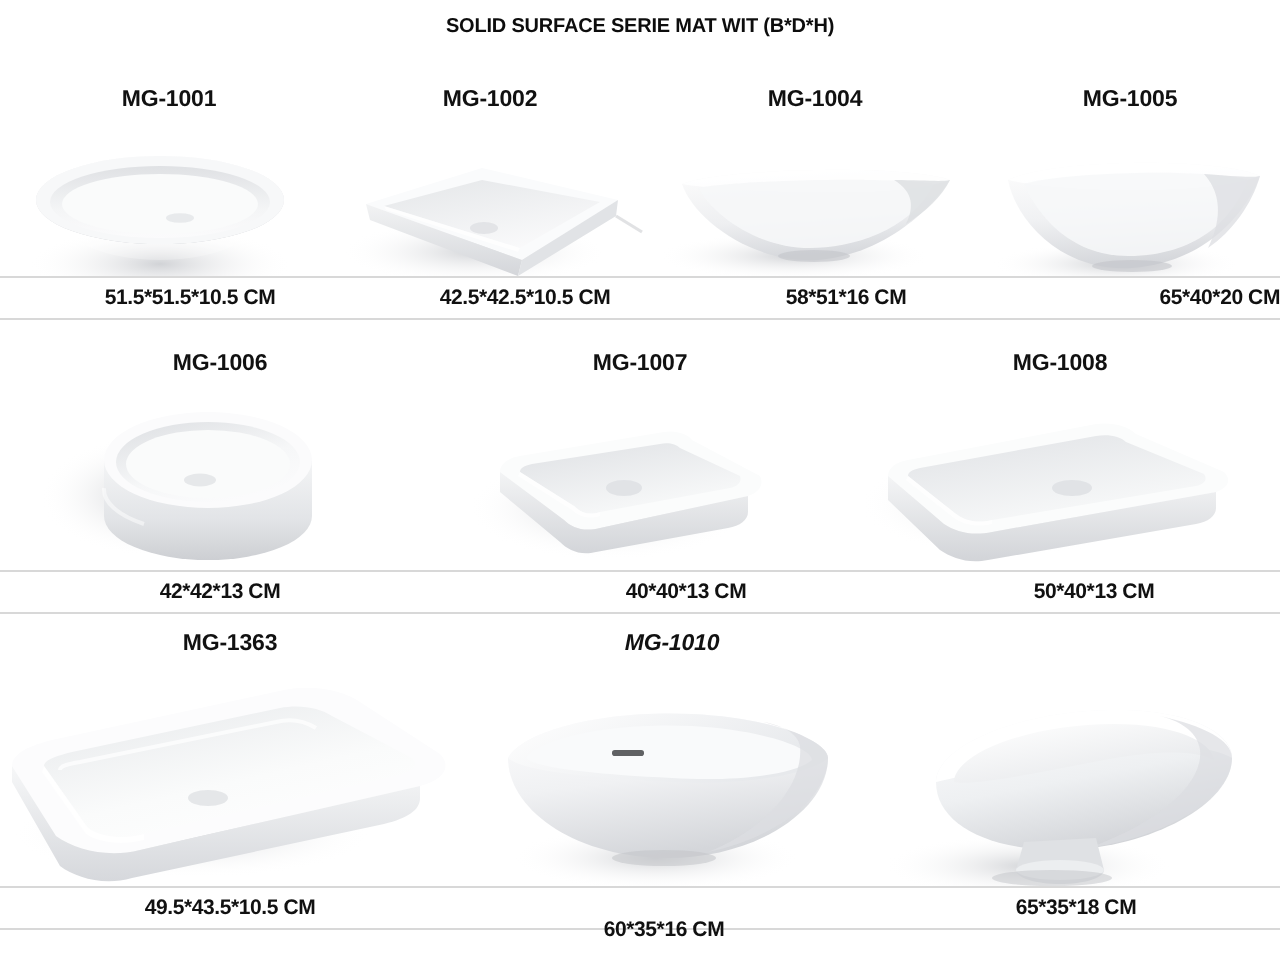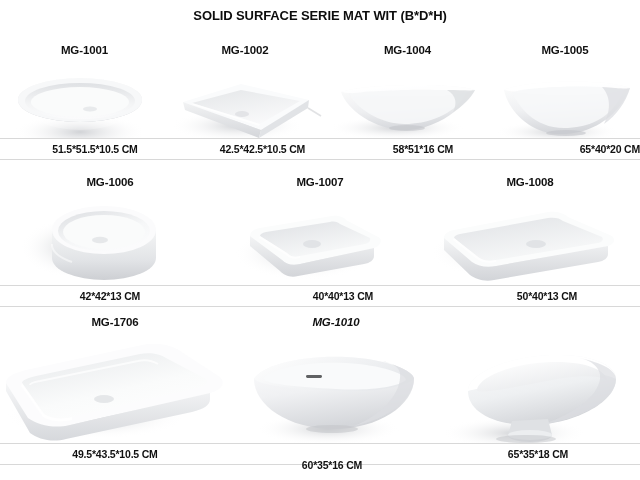--- a/index.html
+++ b/index.html
@@ -16,21 +16,21 @@
     color: #111111;
   }
 
   
   .catalog-title {
     position: absolute;
     top: 8px;
     left: 0;
     width: 640px;
     text-align: center;
-    font-size: 13px;
+    font-size: 10px;
     font-weight: bold;
     letter-spacing: -0.1px;
     color: #0d0d0d;
   }
 
   
   .product-row {
     position: absolute;
     left: 0;
     width: 640px;
@@ -324,21 +324,21 @@
 
 <div class="dim-band band-2">
   <div class="dim-label" style="left:0px;   width:220px;">42*42*13 CM</div>
   <div class="dim-label" style="left:248px; width:190px;">40*40*13 CM</div>
   <div class="dim-label" style="left:452px; width:190px;">50*40*13 CM</div>
 </div>
 
 <div class="product-row row-3">
 
   <div class="product-cell" style="left:0px; width:230px;">
-    <div class="product-name">MG-1706</div>
+    <div class="product-name">MG-1363</div>
     <div class="product-figure">
       <svg viewBox="0 0 230 130" preserveAspectRatio="xMidYMid meet">
         <defs>
           <radialGradient id="g1009sh" cx="50%" cy="50%" r="50%">
             <stop offset="0%" stop-color="#c6c8cc" stop-opacity="0.75"></stop>
             <stop offset="100%" stop-color="#ffffff" stop-opacity="0"></stop>
           </radialGradient>
           <linearGradient id="g1009front" x1="0" y1="0" x2="0" y2="1">
             <stop offset="0%" stop-color="#f6f7f8"></stop>
             <stop offset="100%" stop-color="#d6d8dc"></stop>

